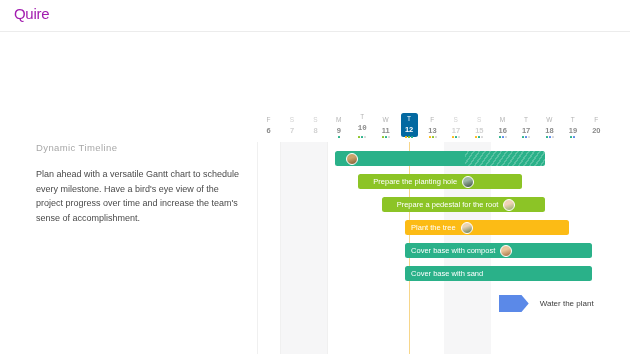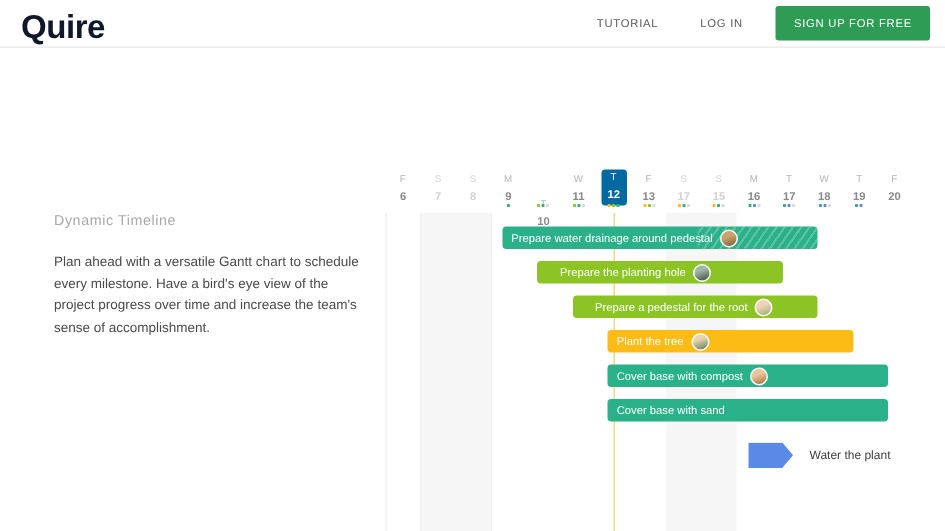--- a/index.html
+++ b/index.html
@@ -12,22 +12,22 @@
 
   
   .header {
     position: absolute; top: 0; left: 0;
     width: 630px; height: 31px;
     background: #ffffff;
     display: flex; align-items: center;
   }
   .logo {
     position: absolute; left: 14px; top: 5px;
-    font-size: 22px; font-weight: bold;
-    color: #0f172a; letter-spacing: -0.3px;
+    font-size: 15px; font-weight: normal;
+    color: #a21caf; letter-spacing: -0.3px;
   }
   .nav {
     position: absolute; right: 10px; top: 0;
     height: 31px;
     display: flex; align-items: center; gap: 0;
   }
   .nav-link {
     font-size: 7.5px; letter-spacing: 0.5px;
     color: #5a5a5a; text-transform: uppercase;
     padding: 0 14px; text-decoration: none;
@@ -171,25 +171,20 @@
   .milestone-label {
     font-size: 8px; color: #3d3d3d;
     margin-left: 11px; white-space: nowrap;
   }
 </style>
 </head>
 <body>
 
 <div class="header">
   <div class="logo">Quire</div>
-  <div class="nav">
-    <a class="nav-link" href="#">TUTORIAL</a>
-    <a class="nav-link" href="#">LOG IN</a>
-    <button class="signup-btn">SIGN UP FOR FREE</button>
-  </div>
 </div>
 <div class="header-rule"></div>
 
 <div class="copy">
   <div class="eyebrow">Dynamic Timeline</div>
   <p class="blurb">Plan ahead with a versatile Gantt chart to schedule every milestone. Have a bird's eye view of the project progress over time and increase the team's sense of accomplishment.</p>
 </div>
 
 <div class="gantt">
   <div class="gantt-bg"></div>
@@ -215,21 +210,21 @@
         <div class="num">7</div>
       </div>
       <div class="day weekend-day" style="left: 49.5px; width: 22px; top: 3px;">
         <div class="dow">S</div>
         <div class="num">8</div>
       </div>
       <div class="day" style="left: 72.9px; width: 22px; top: 3px;">
         <div class="dow">M</div>
         <div class="num">9</div>
       </div>
-      <div class="day" style="left: 96.3px; width: 22px; top: 20px;">
+      <div class="day" style="left: 96.3px; width: 22px; top: 1px; font-family: Liberation Mono, monospace;">
         <div class="dow">T</div>
         <div class="num">10</div>
       </div>
       <div class="day" style="left: 119.7px; width: 22px; top: 3px;">
         <div class="dow">W</div>
         <div class="num">11</div>
       </div>
       <div class="day today" style="left: 145.6px; width: 17px; top: 1px;">
         <div class="dow">T</div>
         <div class="num">12</div>
@@ -276,21 +271,20 @@
       <div class="dots" style="left: 189.9px; top: 24px;"><span class="dot" style="background: rgb(252, 187, 21);"></span><span class="dot" style="background: rgb(42, 177, 137);"></span><span class="dot" style="background: rgb(216, 216, 216);"></span></div>
       <div class="dots" style="left: 213.3px; top: 24px;"><span class="dot" style="background: rgb(252, 187, 21);"></span><span class="dot" style="background: rgb(42, 177, 137);"></span><span class="dot" style="background: rgb(216, 216, 216);"></span></div>
       <div class="dots" style="left: 236.7px; top: 24px;"><span class="dot" style="background: rgb(42, 177, 137);"></span><span class="dot" style="background: rgb(91, 137, 232);"></span><span class="dot" style="background: rgb(216, 216, 216);"></span></div>
       <div class="dots" style="left: 260.1px; top: 24px;"><span class="dot" style="background: rgb(42, 177, 137);"></span><span class="dot" style="background: rgb(91, 137, 232);"></span><span class="dot" style="background: rgb(216, 216, 216);"></span></div>
       <div class="dots" style="left: 283.5px; top: 24px;"><span class="dot" style="background: rgb(42, 177, 137);"></span><span class="dot" style="background: rgb(91, 137, 232);"></span><span class="dot" style="background: rgb(216, 216, 216);"></span></div>
       <div class="dots" style="left: 306.9px; top: 24px;"><span class="dot" style="background: rgb(42, 177, 137);"></span><span class="dot" style="background: rgb(91, 137, 232);"></span></div>
     </div>
   <div id="bars">
       <div class="bar teal" style="left: 79.9px; width: 210.6px; top: 39px;">
         <div class="stripes" style="width: 80.028px;"></div>
-        <span class="bar-label">Prepare water drainage around pedestal</span>
         <span class="avatar av-brown"></span>
       </div>
       <div class="bar green" style="left: 103.3px; width: 163.8px; top: 62px;">
         <span class="bar-label">Prepare the planting hole</span>
         <span class="avatar av-dark"></span>
       </div>
       <div class="bar green" style="left: 126.7px; width: 163.8px; top: 85px;">
         <span class="bar-label">Prepare a pedestal for the root</span>
         <span class="avatar av-pale"></span>
       </div>

